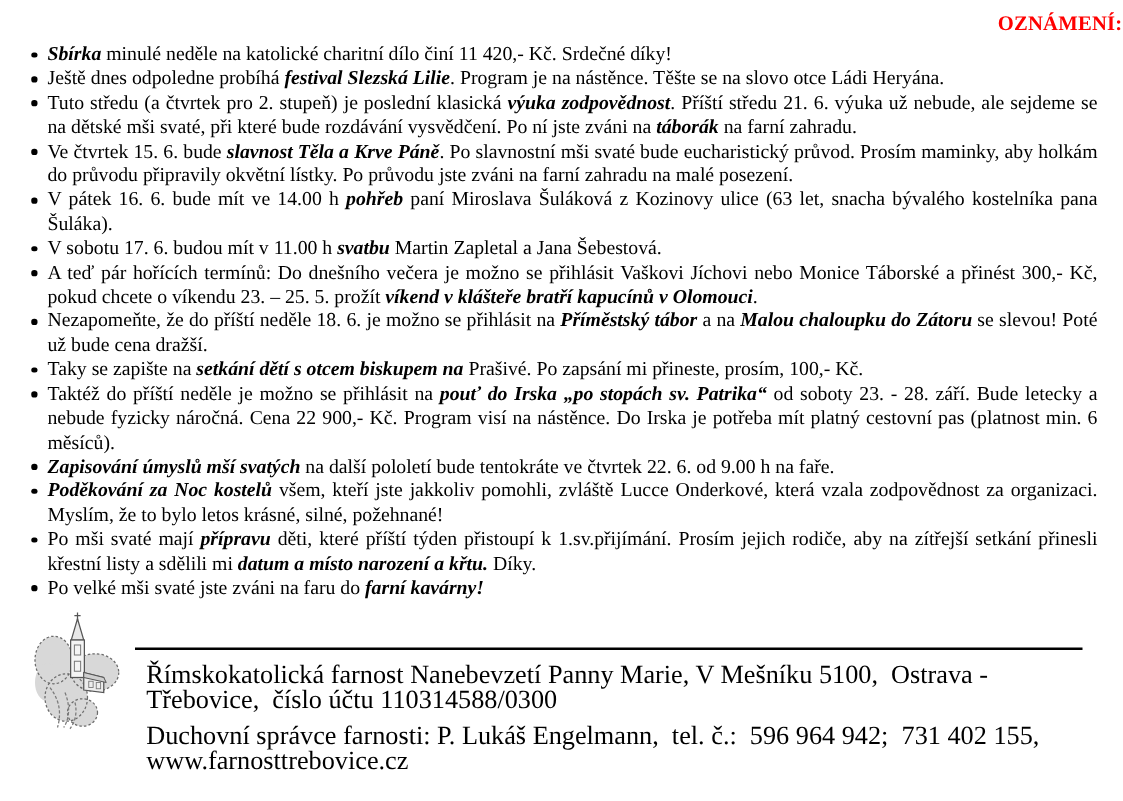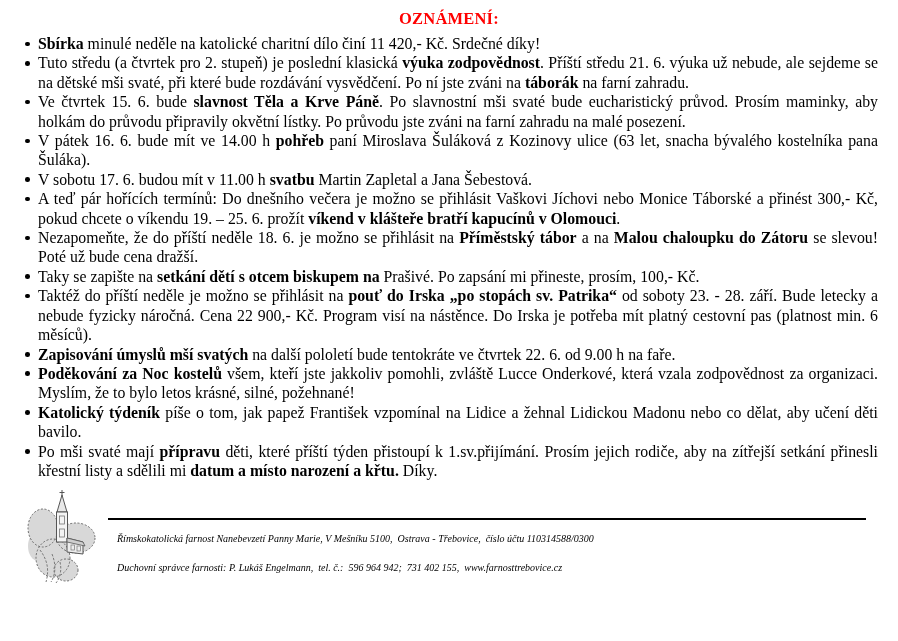--- a/index.html
+++ b/index.html
@@ -4,63 +4,64 @@
 <style>
   * { margin:0; padding:0; box-sizing:border-box; }
   html,body { background:#ffffff; }
   body {
     width:898px; height:641px; overflow:hidden;
     font-family:"Liberation Serif", serif;
     color:#000; font-size:15.8px;
   }
   .page { width:898px; height:641px; position:relative; }
   .doc-title {
-    text-align:center; font-weight:bold; font-size:16.5px;
+    text-align:right; font-weight:bold; font-size:16.5px;
     padding-top:9px; letter-spacing:0.2px;
   }
   ul.bullets { list-style:none; margin-top:5px; padding:0 20px 0 24px; }
   ul.bullets li {
     position:relative; padding-left:14px;
     text-align:justify; line-height:19.4px;
   }
   .marker {
     position:absolute; left:1px; top:7.5px;
     width:4.6px; height:4.6px; border-radius:50%; background:#000;
   }
-  .b { font-weight:bold; }
+  .b { font-weight:bold;font-style:italic; }
   .footer { display:flex; align-items:flex-start; margin:8px 0 0 26px; }
   .logo { width:72px; height:96px; flex:0 0 auto; }
   .footer-right { flex:1; margin:0 32px 0 10px; padding-top:30px; }
   .rule { border-top:2px solid #000; height:0; }
   .footer-line {
     padding-left:9px; margin-top:9px;
-    white-space:pre-wrap; line-height:20px; font-size:10px;font-style:italic;
+    white-space:pre-wrap; line-height:20px; font-size:21px;
   }
 </style>
 </head>
 <body>
 
 <div class="page">
 
   <div class="doc-title" style="color: rgb(255, 0, 0);">OZNÁMENÍ:</div>
 
   <ul class="bullets">
       <li><span class="marker"></span><span class="b">Sbírka</span><span> minulé neděle na katolické charitní dílo činí 11 420,- Kč. Srdečné díky!</span></li>
+      <li><span class="marker"></span><span>Ještě dnes odpoledne probíhá </span><span class="b">festival Slezská Lilie</span><span>. Program je na nástěnce. Těšte se na slovo otce Ládi Heryána.</span></li>
       <li><span class="marker"></span><span>Tuto středu (a čtvrtek pro 2. stupeň) je poslední klasická </span><span class="b">výuka zodpovědnost</span><span>. Příští středu 21. 6. výuka už nebude, ale sejdeme se na dětské mši svaté, při které bude rozdávání vysvědčení. Po ní jste zváni na </span><span class="b">táborák</span><span> na farní zahradu.</span></li>
       <li><span class="marker"></span><span>Ve čtvrtek 15. 6. bude </span><span class="b">slavnost Těla a Krve Páně</span><span>. Po slavnostní mši svaté bude eucharistický průvod. Prosím maminky, aby holkám do průvodu připravily okvětní lístky. Po průvodu jste zváni na farní zahradu na malé posezení.</span></li>
       <li><span class="marker"></span><span>V pátek 16. 6. bude mít ve 14.00 h </span><span class="b">pohřeb</span><span> paní Miroslava Šuláková z Kozinovy ulice (63 let, snacha bývalého kostelníka pana Šuláka).</span></li>
       <li><span class="marker"></span><span>V sobotu 17. 6. budou mít v 11.00 h </span><span class="b">svatbu</span><span> Martin Zapletal a Jana Šebestová.</span></li>
-      <li><span class="marker"></span><span>A teď pár hořících termínů: Do dnešního večera je možno se přihlásit Vaškovi Jíchovi nebo Monice Táborské a přinést 300,- Kč, pokud chcete o víkendu 19. – 25. 6. prožít </span><span class="b">víkend v klášteře bratří kapucínů v Olomouci</span><span>.</span></li>
+      <li><span class="marker"></span><span>A teď pár hořících termínů: Do dnešního večera je možno se přihlásit Vaškovi Jíchovi nebo Monice Táborské a přinést 300,- Kč, pokud chcete o víkendu 23. – 25. 5. prožít </span><span class="b">víkend v klášteře bratří kapucínů v Olomouci</span><span>.</span></li>
       <li><span class="marker"></span><span>Nezapomeňte, že do příští neděle 18. 6. je možno se přihlásit na </span><span class="b">Příměstský tábor</span><span> a na </span><span class="b">Malou chaloupku do Zátoru</span><span> se slevou! Poté už bude cena dražší.</span></li>
       <li><span class="marker"></span><span>Taky se zapište na </span><span class="b">setkání dětí s otcem biskupem na</span><span> Prašivé. Po zapsání mi přineste, prosím, 100,- Kč.</span></li>
       <li><span class="marker"></span><span>Taktéž do příští neděle je možno se přihlásit na </span><span class="b">pouť do Irska „po stopách sv. Patrika“</span><span> od soboty 23. - 28. září. Bude letecky a nebude fyzicky náročná. Cena 22 900,- Kč. Program visí na nástěnce. Do Irska je potřeba mít platný cestovní pas (platnost min. 6 měsíců).</span></li>
       <li><span class="marker"></span><span class="b">Zapisování úmyslů mší svatých</span><span> na další pololetí bude tentokráte ve čtvrtek 22. 6. od 9.00 h na faře.</span></li>
       <li><span class="marker"></span><span class="b">Poděkování za Noc kostelů</span><span> všem, kteří jste jakkoliv pomohli, zvláště Lucce Onderkové, která vzala zodpovědnost za organizaci. Myslím, že to bylo letos krásné, silné, požehnané!</span></li>
-      <li><span class="marker"></span><span class="b">Katolický týdeník</span><span> píše o tom, jak papež František vzpomínal na Lidice a žehnal Lidickou Madonu nebo co dělat, aby učení děti bavilo.</span></li>
       <li><span class="marker"></span><span>Po mši svaté mají </span><span class="b">přípravu</span><span> děti, které příští týden přistoupí k 1.sv.přijímání. Prosím jejich rodiče, aby na zítřejší setkání přinesli křestní listy a sdělili mi </span><span class="b">datum a místo narození a křtu.</span><span> Díky.</span></li>
+      <li><span class="marker"></span><span>Po velké mši svaté jste zváni na faru do </span><span class="b">farní kavárny!</span></li>
     </ul>
 
   <div class="footer">
 
     <span class="logo">
       <svg viewBox="0 0 72 96" width="72" height="96" aria-hidden="true">
 
         <g fill="#9a9a9a" opacity="0.38">
           <ellipse cx="17" cy="40" rx="15" ry="19"></ellipse>
           <ellipse cx="50" cy="50" rx="19" ry="15"></ellipse>

